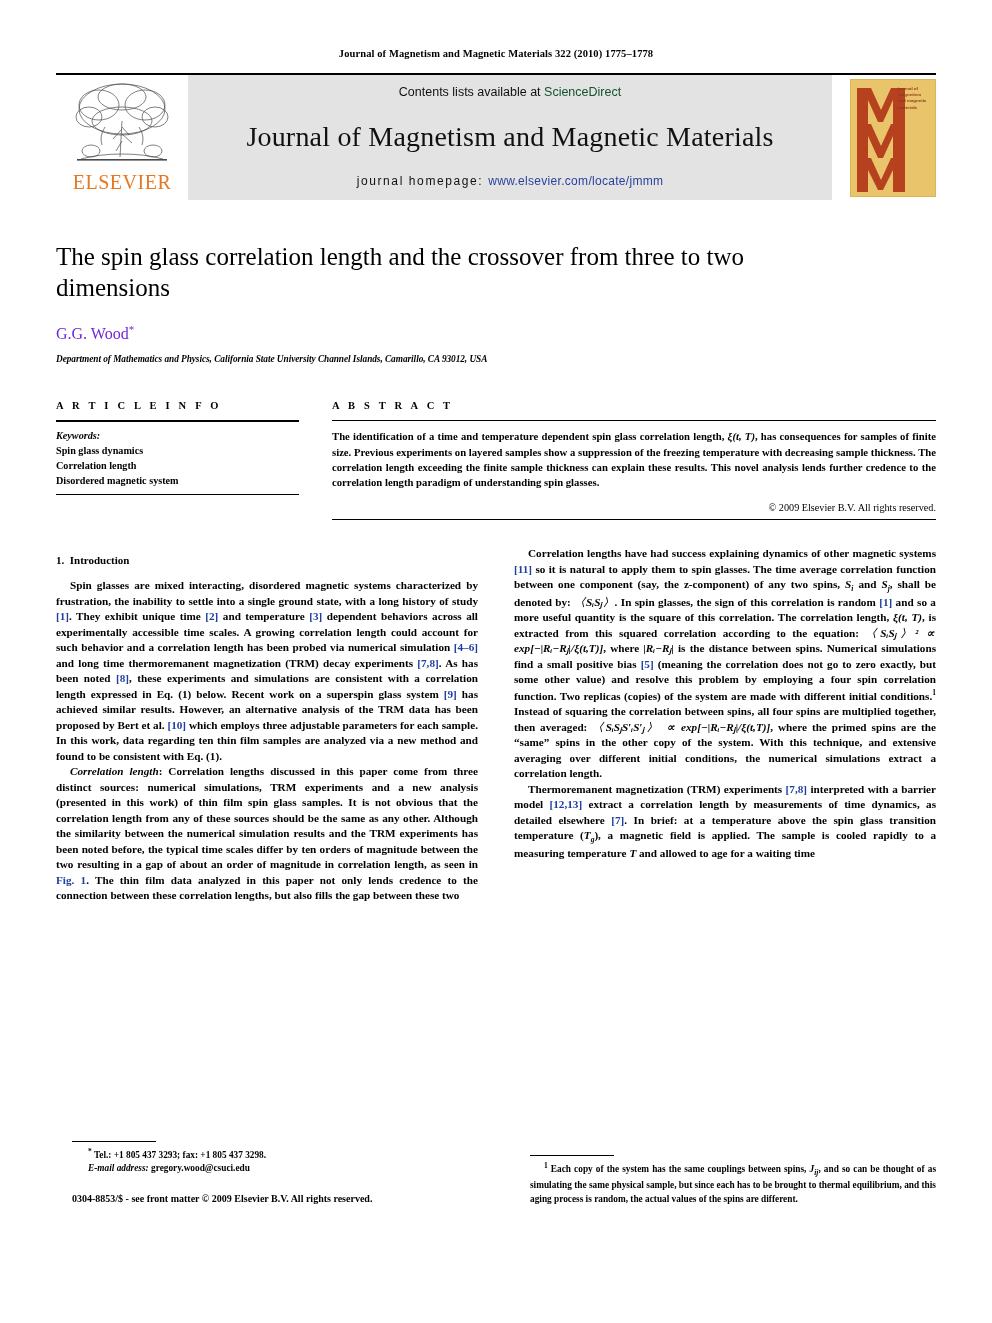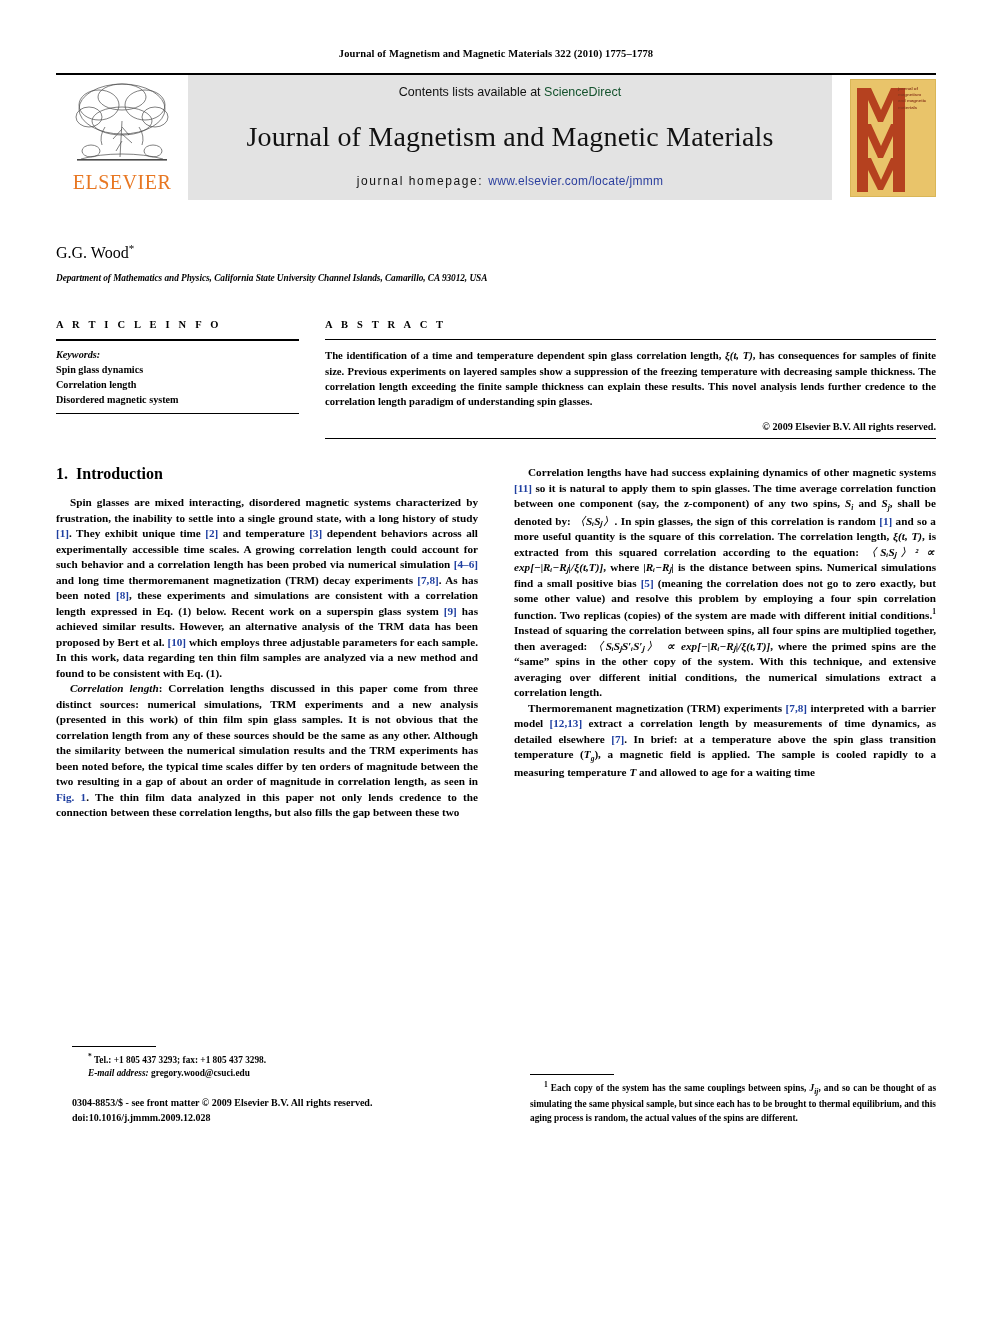--- a/index.html
+++ b/index.html
@@ -143,38 +143,38 @@
     font-weight: normal;
     line-height: 1.22;
     color: #000;
     margin: 0;
     max-width: 700px;
   }
   .author-line {
     font-family: "Liberation Serif", serif;
     font-size: 16px;
     margin-top: 20px;
-    color: #000000;
+    color: #6d28d9;
   }
   .author-line sup { font-size: 11px; vertical-align: super; }
   .affiliation {
     font-family: "Liberation Serif", serif;
     font-style: italic;
     font-weight: bold;
     font-size: 9.3px;
     margin-top: 11px;
     color: #000;
     letter-spacing: -0.05px;
   }
 
   
   .info-abstract {
     margin-top: 36px;
     display: flex;
-    gap: 26px;
+    gap: 33px;
   }
   .col-info { width: 243px; flex: 0 0 243px; }
   .col-abstract { flex: 1 1 auto; }
 
   .sec-head {
     font-family: "Liberation Serif", serif;
     font-weight: bold;
     font-size: 10.5px;
     letter-spacing: 3.2px;
     color: #000;
@@ -197,43 +197,43 @@
 
   .abstract-body {
     font-weight: bold;
     font-size: 10.7px;
     line-height: 1.42;
     text-align: justify;
     padding-top: 8px;
     color: #000;
   }
   .abstract-copyright {
-    font-weight: bold;
+    font-weight: normal;
     font-size: 10.2px;
     text-align: right;
     padding-top: 12px;
     padding-bottom: 6px;
   }
 
   
   .body-cols {
     margin-top: 26px;
     display: flex;
     gap: 36px;
     align-items: flex-start;
   }
   .bcol {
     flex: 1 1 0;
     min-width: 0;
     position: relative;
   }
   .section-title {
     font-weight: bold;
-    font-size: 16px;
-    margin: 0 0 12px 0;
+    font-size: 11px;
+    margin: 8px 0 12px 0;
   }
   p.para {
     margin: 0;
     font-size: 11.2px;
     line-height: 1.385;
     text-align: justify;
     font-weight: bold;
     text-indent: 14px;
     color: #000;
   }
@@ -326,20 +326,21 @@
             <path d="M6 78 L20 78 L30 100 L40 78 L54 78 L54 112 L42 112 L42 90 L32 110 L27 110 L17 90 L17 112 L6 112 Z"></path>
           </g>
         </svg>
         <div class="cover-mtext">journal of magnetism and magnetic materials</div>
         <div class="cover-bottom-text">&nbsp;</div>
       </div>
     </div>
   </div>
 
   <div class="title-block">
+    <h1 class="paper-title">The spin glass correlation length and the crossover from three to two dimensions</h1>
     <div class="author-line">
       <span>G.G. Wood</span><sup>*</sup>
     </div>
     <div class="affiliation">Department of Mathematics and Physics, California State University Channel Islands, Camarillo, CA 93012, USA</div>
   </div>
 
   <div class="info-abstract">
 
     <div class="col-info">
       <div class="sec-head">A R T I C L E   I N F O</div>
@@ -375,21 +376,20 @@
       <p class="para"><span class="ital">Correlation length</span><span>: Correlation lengths discussed in this paper come from three distinct sources: numerical simulations, TRM experiments and a new analysis (presented in this work) of thin film spin glass samples. It is not obvious that the correlation length from any of these sources should be the same as any other. Although the similarity between the numerical simulation results and the TRM experiments has been noted before, the typical time scales differ by ten orders of magnitude between the two resulting in a gap of about an order of magnitude in correlation length, as seen in </span><span class="cite">Fig. 1</span><span>. The thin film data analyzed in this paper not only lends credence to the connection between these correlation lengths, but also fills the gap between these two</span></p>
 
       <div class="footnote-area">
         <div class="fn-rule"></div>
         <div class="fn-text">
           <span class="fn-indent"><sup class="fn">*</sup> <span>Tel.: +1 805 437 3293; fax: +1 805 437 3298.</span></span>
           <span class="fn-indent"><span class="ital">E-mail address:</span> <span>gregory.wood@csuci.edu</span></span>
         </div>
         <div class="footer-issn">
           <div>0304-8853/$ - see front matter © 2009 Elsevier B.V. All rights reserved.</div>
-          <div>doi:10.1016/j.jmmm.2009.12.028</div>
         </div>
       </div>
     </div>
 
     <div class="bcol" style="height:660px;">
 
 
       <p class="para"><span>Correlation lengths have had success explaining dynamics of other magnetic systems </span><span class="cite">[11]</span><span> so it is natural to apply them to spin glasses. The time average correlation function between one component (say, the z-component) of any two spins, </span><span class="mathi">S</span><sub class="sb">i</sub><span> and </span><span class="mathi">S</span><sub class="sb">j</sub><span>, shall be denoted by: </span><span class="mathi">〈SᵢSⱼ〉</span><span>. In spin glasses, the sign of this correlation is random </span><span class="cite">[1]</span><span> and so a more useful quantity is the square of this correlation. The correlation length, </span><span class="mathi">ξ(t, T)</span><span>, is extracted from this squared correlation according to the equation: </span><span class="mathi">〈SᵢSⱼ〉² ∝ exp[−|Rᵢ−Rⱼ|/ξ(t,T)]</span><span>, where </span><span class="mathi">|Rᵢ−Rⱼ|</span><span> is the distance between spins. Numerical simulations find a small positive bias </span><span class="cite">[5]</span><span> (meaning the correlation does not go to zero exactly, but some other value) and resolve this problem by employing a four spin correlation function. Two replicas (copies) of the system are made with different initial conditions.</span><sup class="fn">1</sup><span> Instead of squaring the correlation between spins, all four spins are multiplied together, then averaged: </span><span class="mathi">〈SᵢSⱼS′ᵢS′ⱼ〉 ∝ exp[−|Rᵢ−Rⱼ|/ξ(t,T)]</span><span>, where the primed spins are the “same” spins in the other copy of the system. With this technique, and extensive averaging over different initial conditions, the numerical simulations extract a correlation length.</span></p>
 
       <p class="para"><span>Thermoremanent magnetization (TRM) experiments </span><span class="cite">[7,8]</span><span> interpreted with a barrier model </span><span class="cite">[12,13]</span><span> extract a correlation length by measurements of time dynamics, as detailed elsewhere </span><span class="cite">[7]</span><span>. In brief: at a temperature above the spin glass transition temperature (</span><span class="mathi">T</span><sub class="sb">g</sub><span>), a magnetic field is applied. The sample is cooled rapidly to a measuring temperature </span><span class="mathi">T</span><span> and allowed to age for a waiting time</span></p>

